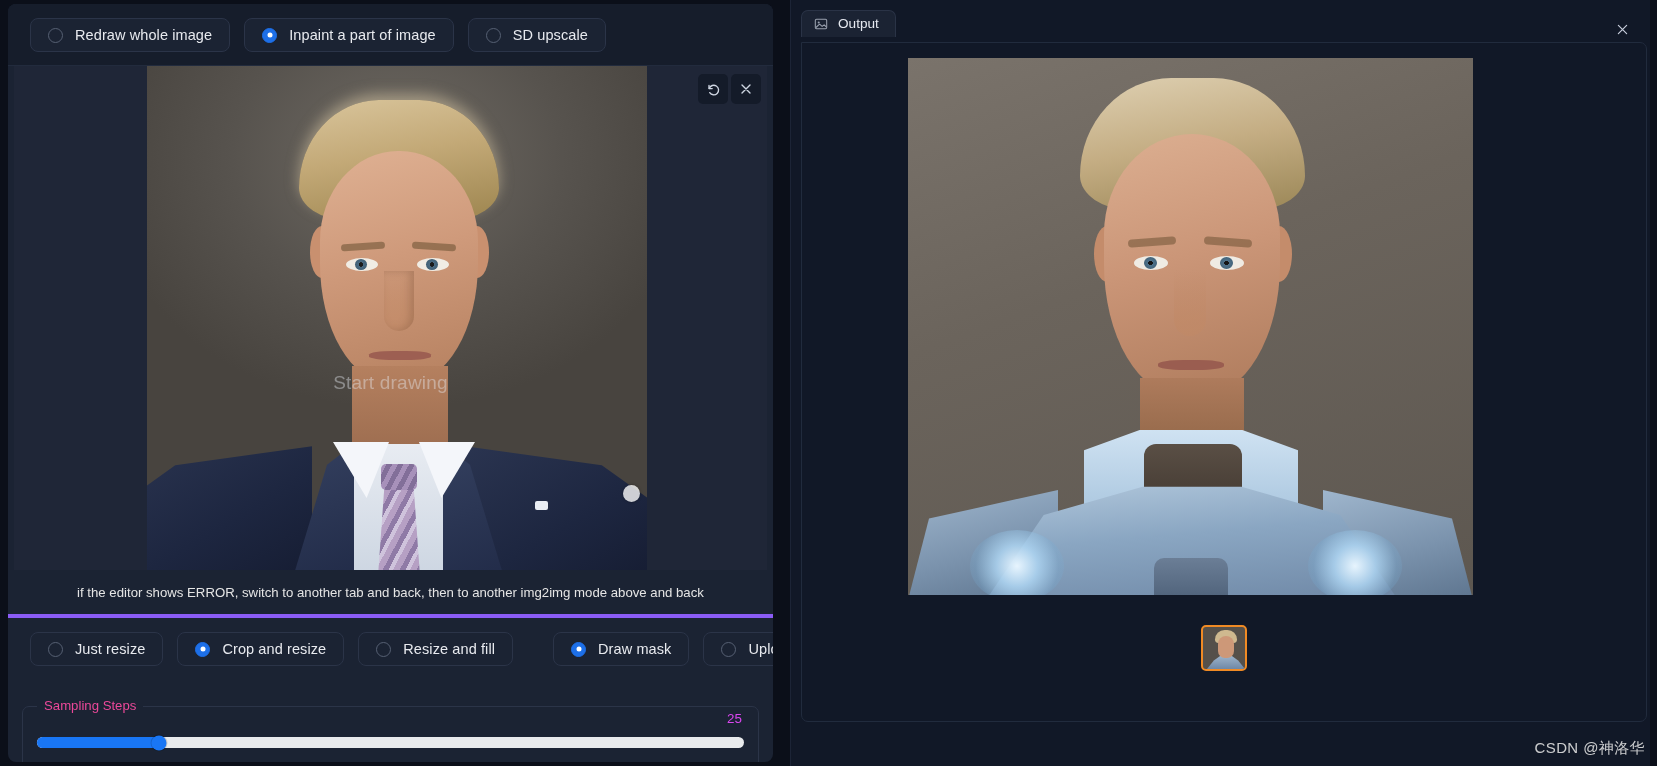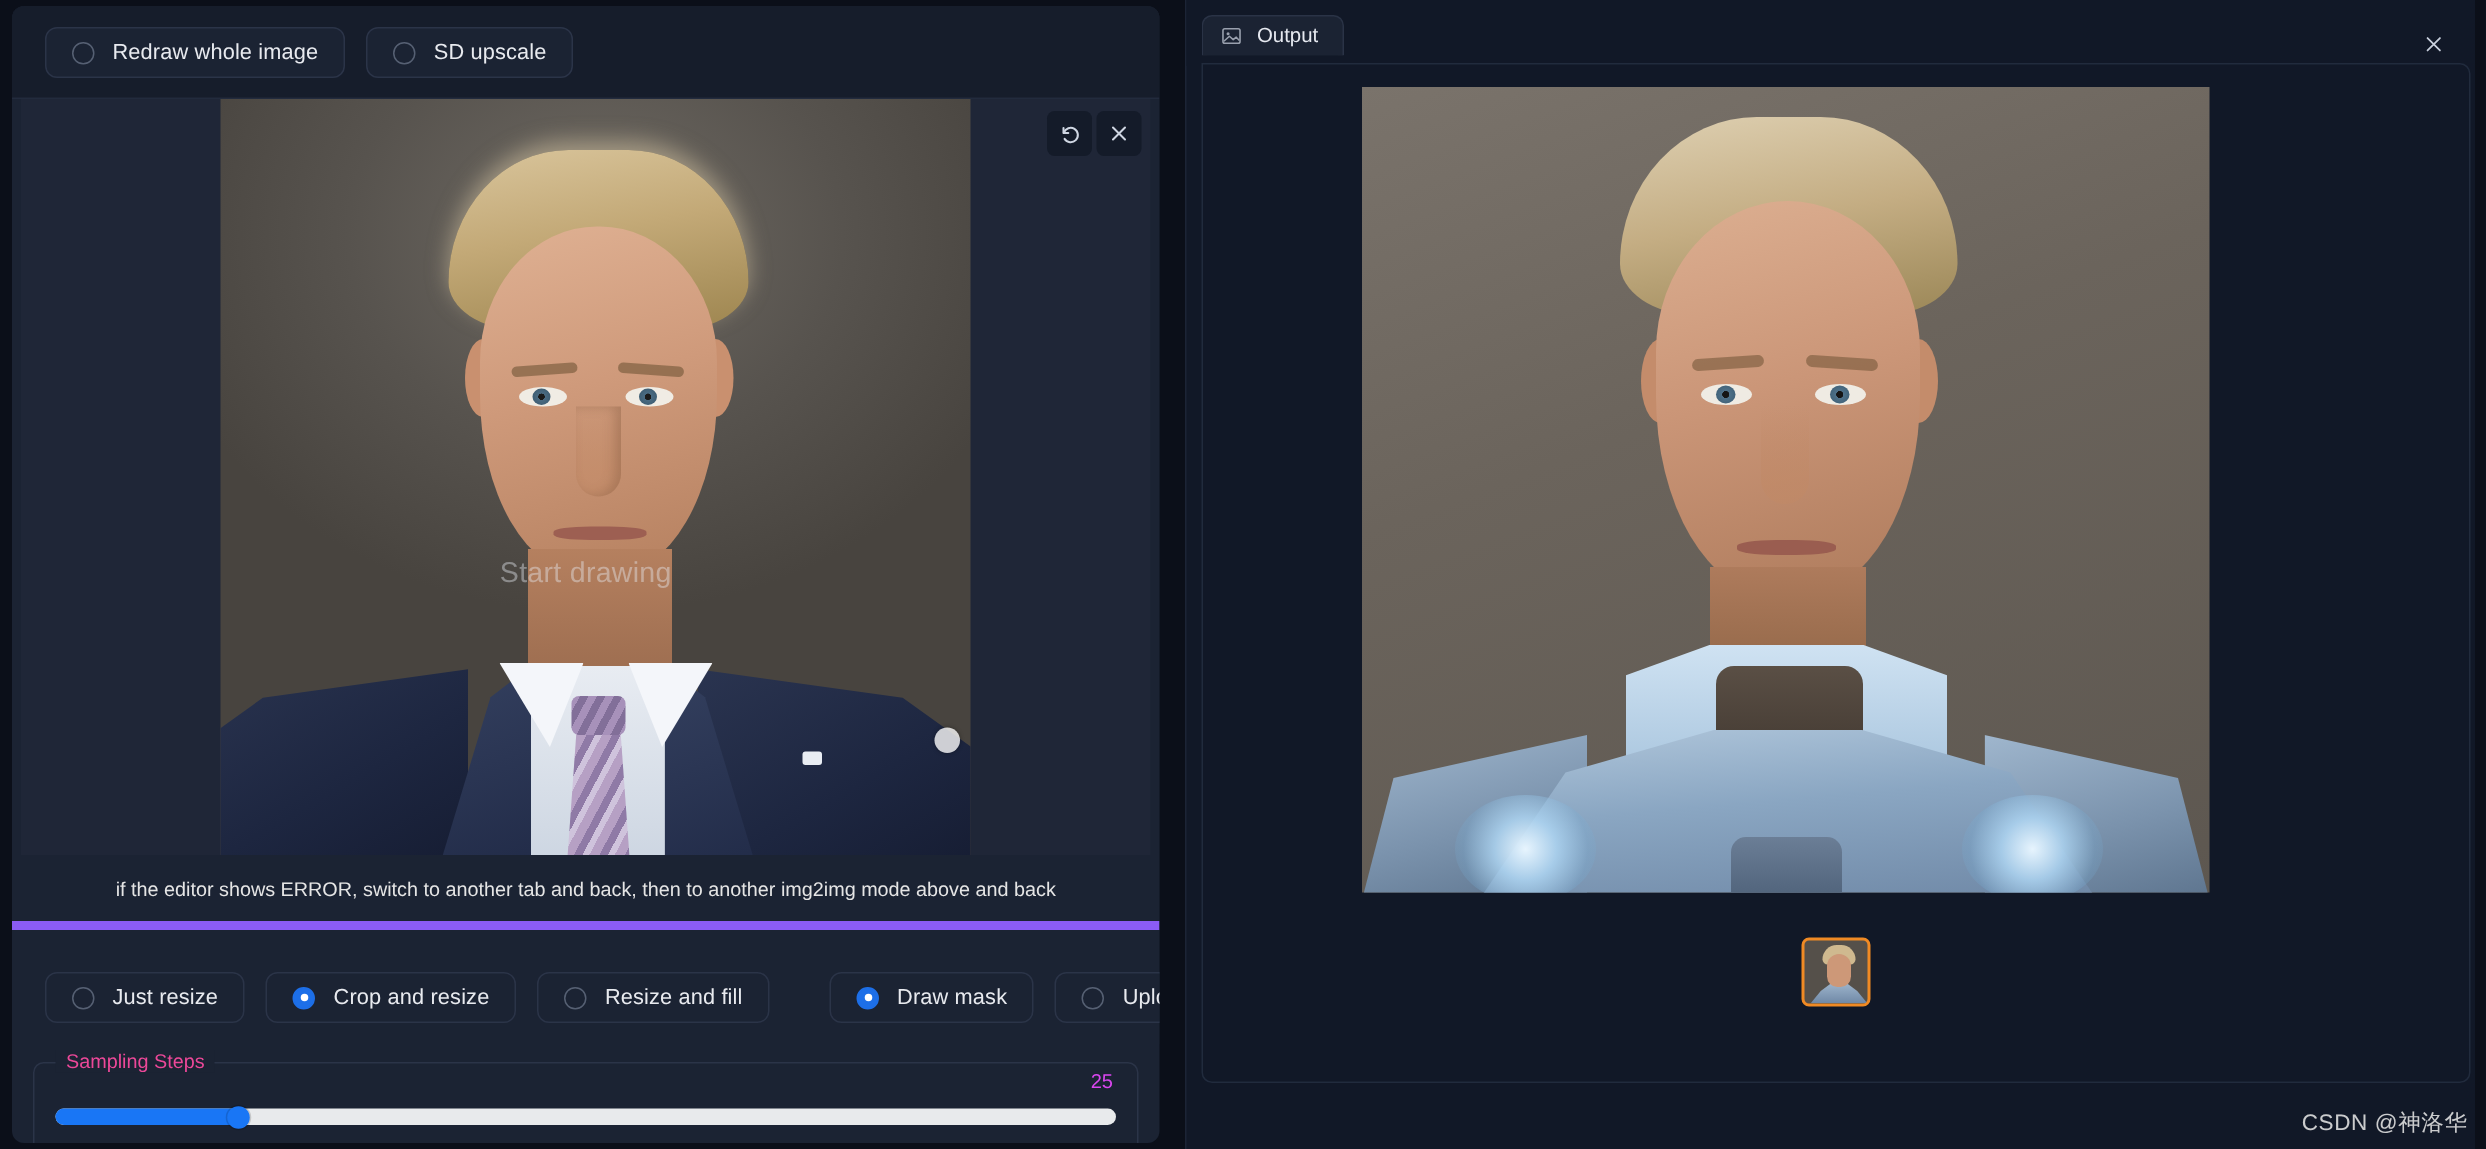--- a/index.html
+++ b/index.html
@@ -272,25 +272,25 @@
     text-align: center;
     font-size: 13.2px;
     color: #e5e5e5;
     padding: 13px 0 14px;
     background: #1b2333;
   }
 
   
   .opt-row {
     display: flex;
-    align-items: flex-end;
+    align-items: flex-start;
     gap: 14px;
     padding: 14px 22px;
     background: #1b2333;
-    border-top: 6px solid #8b5cf6;
+    border-top: 4px solid #8b5cf6;
   }
   .vsep { width: 1px; height: 48px; background: #2c354a; margin: 0 6px; }
 
   
   .slider-block {
     position: relative;
     margin: 12px 14px 0 14px;
     border: 1px solid #2b3purple;
     border: 1px solid #2b3448;
     border-radius: 7px;
@@ -520,20 +520,24 @@
 <body>
 
 <div class="app">
 
   <div class="left-panel">
 
     <div class="mode-row">
       <div class="radio-pill">
         <span class="radio-dot"></span>
         <span class="radio-label">Redraw whole image</span>
+      </div>
+      <div class="radio-pill">
+        <span class="radio-dot on"></span>
+        <span class="radio-label">Inpaint a part of image</span>
       </div>
       <div class="radio-pill">
         <span class="radio-dot"></span>
         <span class="radio-label">SD upscale</span>
       </div>
     </div>
 
     <div class="editor-wrap">
       <div class="editor-canvas">
 

